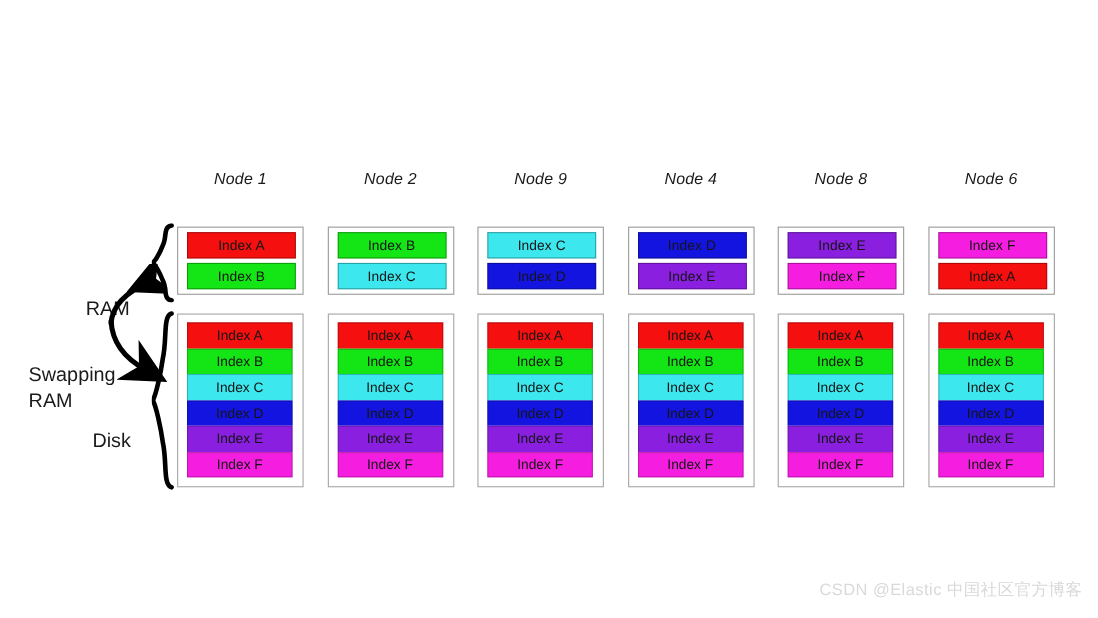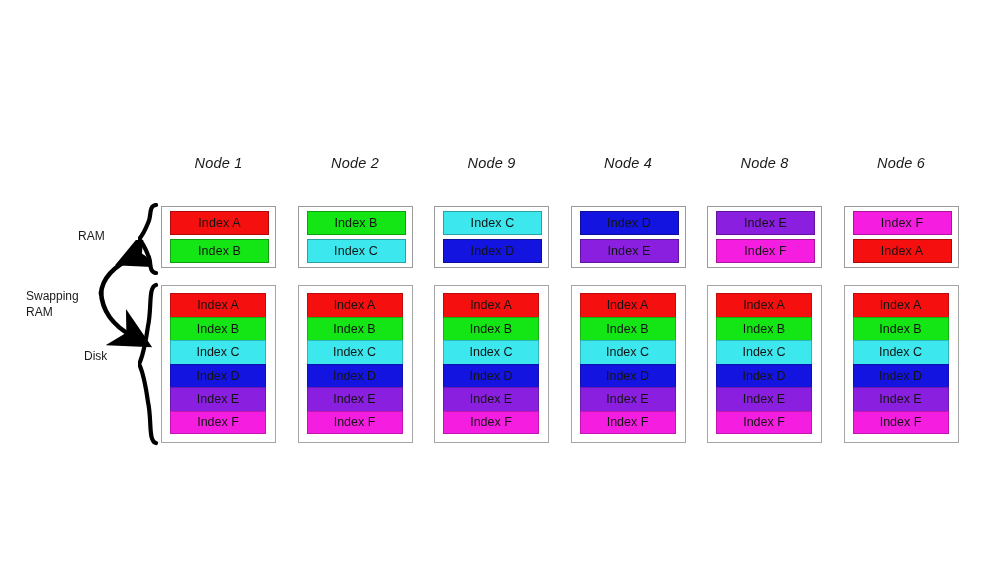--- a/index.html
+++ b/index.html
@@ -18,24 +18,25 @@
     color: #1a1a1a;
     text-align: center;
     white-space: nowrap;
     letter-spacing: .2px;
     font-style: italic;
   }
 
   
   .side-label {
     position: absolute;
-    font-size: 12px;
+    font-size: 18px;
     color: #1a1a1a;
     white-space: pre-line;
     line-height: 1.35;
+    margin-top: 40px;
   }
 
   
   .ram-box, .disk-box {
     position: absolute;
     background: #ffffff;
     border: 1.5px solid #9a9a9a;
   }
   .disk-box { border: 1.5px solid #a6a6a6; }
 
@@ -194,13 +195,14 @@
       <div class="disk-box" style="left: 843.5px; top: 285px; width: 115px; height: 158px;">
         <div class="disk-bar" style="left: 8px; width: 96px; top: 7px; height: 23.5px; background: rgb(245, 15, 15);">Index A</div>
         <div class="disk-bar" style="left: 8px; width: 96px; top: 30.5px; height: 23.5px; background: rgb(20, 229, 20);">Index B</div>
         <div class="disk-bar" style="left: 8px; width: 96px; top: 54px; height: 23.5px; background: rgb(60, 232, 238);">Index C</div>
         <div class="disk-bar" style="left: 8px; width: 96px; top: 77.5px; height: 23.5px; background: rgb(20, 20, 224);">Index D</div>
         <div class="disk-bar" style="left: 8px; width: 96px; top: 101px; height: 23.5px; background: rgb(138, 31, 224);">Index E</div>
         <div class="disk-bar" style="left: 8px; width: 96px; top: 124.5px; height: 23.5px; background: rgb(245, 30, 224); border-bottom: 1px solid rgba(0, 0, 0, 0.22);">Index F</div>
       </div>
     </div>
 
+  <div class="watermark">CSDN @Elastic 中国社区官方博客</div>
 </div>
 
 </body></html>

